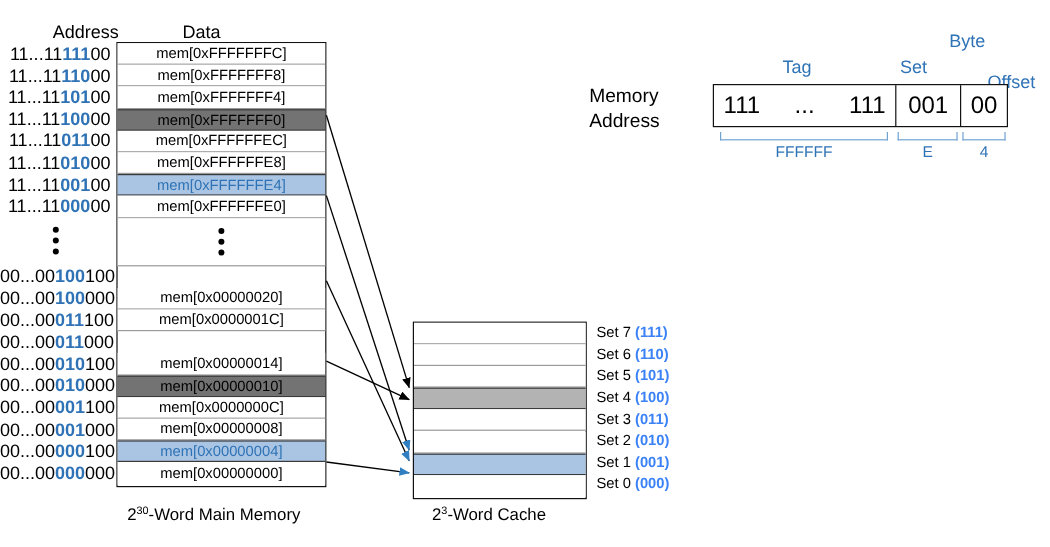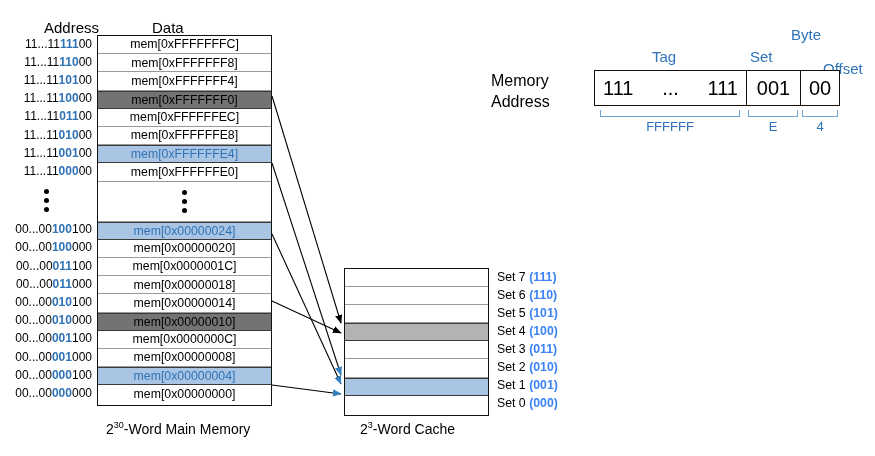--- a/index.html
+++ b/index.html
@@ -33,21 +33,21 @@
   .mrow.blue{background:#a9c5e3;border-top:1.4px solid #3a3a3a;border-bottom:1.4px solid #3a3a3a;}
   .mrow.dots{border-bottom:1px solid #9a9a9a;}
 
   
   .vdots{display:flex;flex-direction:column;align-items:center;justify-content:center;gap:4px;}
   .vdots i{display:block;width:5px;height:5px;border-radius:50%;background:#000;}
 
   
   .addr{
     position:absolute;left:0px;width:92px;text-align:right;
-    font-size:12px;line-height:1;white-space:nowrap;
+    font-size:15px;line-height:1;white-space:nowrap;
     letter-spacing:0px;
   }
   .addr .b{color:#2f73b6;font-weight:bold;}
   .addr .k{color:#000;}
   .addr-dots{position:absolute;left:0;width:92px;display:flex;
     flex-direction:column;align-items:center;justify-content:center;gap:4px;}
   .addr-dots i{display:block;width:5px;height:5px;border-radius:50%;background:#000;}
 
   
   #cache-table{
@@ -113,31 +113,25 @@
       <div class="mrow" style="top: 127.4px; height: 18.2px;">
         <span>mem[0xFFFFFFE0]</span>
       </div>
       <div class="mrow dots" style="top: 145.6px; height: 40px;">
         <div class="vdots">
           <i></i>
           <i></i>
           <i></i>
         </div>
       </div>
-      <div class="mrow blue" style="top: 185.6px; height: 18.2px;">
-        <span>mem[0x00000024]</span>
-      </div>
       <div class="mrow" style="top: 203.8px; height: 18.2px;">
         <span>mem[0x00000020]</span>
       </div>
       <div class="mrow" style="top: 222px; height: 18.2px;">
         <span>mem[0x0000001C]</span>
-      </div>
-      <div class="mrow" style="top: 240.2px; height: 18.2px;">
-        <span>mem[0x00000018]</span>
       </div>
       <div class="mrow" style="top: 258.4px; height: 18.2px;">
         <span>mem[0x00000014]</span>
       </div>
       <div class="mrow gray" style="top: 276.6px; height: 18.2px;">
         <span>mem[0x00000010]</span>
       </div>
       <div class="mrow" style="top: 294.8px; height: 18.2px;">
         <span>mem[0x0000000C]</span>
       </div>

